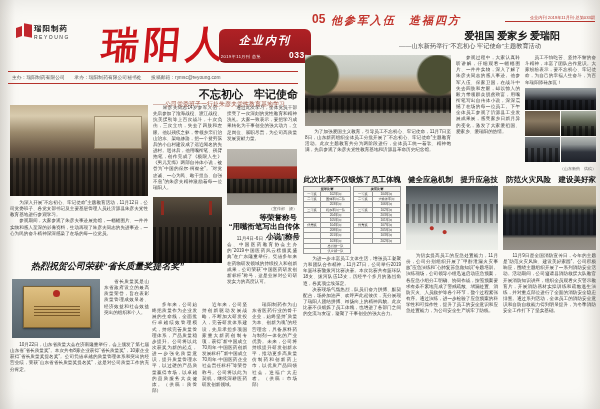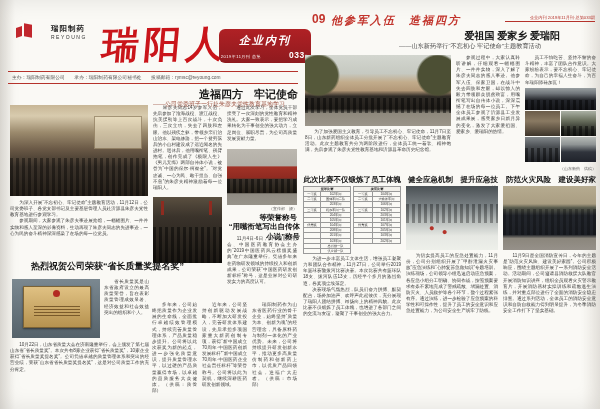--- a/index.html
+++ b/index.html
@@ -74,21 +74,21 @@
   table.res{border-collapse:collapse;width:48px;float:left;margin-right:2px;}
   table.res th,table.res td{border:0.5px solid #9a9a9a;font-size:3.2px;line-height:1.3;
        color:#333;padding:0 1px;font-weight:normal;text-align:center;}
   table.res th{font-weight:bold;background:#f1efe9;}
 </style>
 </head>
 <body>
 
 <div id="stage">
 
-  <div class="abs" style="left:16px;top:24px;display:flex;gap:19px;">
+  <div class="abs" style="left:16px;top:24px;display:flex;gap:2px;">
     <div class="logo-mark">
         <i class="m1"></i>
         <i class="m2"></i>
       </div>
     <div>
       <div class="logo-cn">瑞阳制药</div>
       <div class="logo-en">REYOUNG</div>
     </div>
   </div>
 
@@ -97,21 +97,21 @@
   <div class="abs red-box" style="left:219px;top:29px;width:92px;height:34px;">
     <div class="l1">企业内刊</div>
     <div class="l2">
       <span>2019年11月刊</span>
       <span>总第</span><span class="num">033</span><span>期</span>
     </div>
   </div>
 
   <div class="abs info-bar" style="left:8px;top:71px;width:290px;height:13px;">主办：瑞阳制药有限公司　　承办：瑞阳制药有限公司秘书处　　投稿邮箱：rymsc@reyoung.com</div>
 
-  <div class="abs h-main" style="left:148px;top:87px;width:150px;font-size:11px;">造福四方　牢记使命</div>
+  <div class="abs h-main" style="left:148px;top:87px;width:150px;font-size:11px;">不忘初心　牢记使命</div>
   <div class="abs h-sub" style="left:140px;top:100px;width:158px;font-size:6px;">——公司党委班子一行赴朱彦夫党性教育基地学习</div>
 
   <div id="ph1" class="photo" style="left:10px;top:105px;width:138px;height:91px;">
     <div class="case"></div>
     <div class="stripes" style="bottom:0;height:42%;opacity:.85;"></div>
   </div>
   <div class="abs bodytext" style="left:10px;top:200px;width:138px;height:60px;">　　为深入开展“不忘初心、牢记使命”主题教育活动，11月12日，公司党委班子、各党支部书记及主要基层管理人员赴沂源县朱彦夫党性教育基地进行参观学习。
 　　参观期间，大家参观了朱彦夫事迹展览馆，一幅幅图片、一件件实物和感人至深的影像资料，生动再现了朱彦夫同志的先进事迹，一心为民的奋斗精神深深感染了在场的每一位党员。</div>
   <div class="abs bodytext" style="left:153px;top:105px;width:69px;height:90px;">　　朱彦夫同志14岁参军入伍，先后参加了淮海战役、渡江战役、抗美援朝等上百次战斗，十次负伤，三次立功，失去了四肢和左眼。他以残疾之躯，带领乡亲们治山治水、架电修路，把一个贫穷落后的小山村建设成了远近闻名的先进村。退休后，他用嘴衔笔、残臂抱笔，创作完成了《极限人生》《男儿无悔》两部自传体小说，被誉为“中国的保尔·柯察金”。“对党忠诚、一心为民、敢于担当、自强不息”的朱彦夫精神激励着每一位瑞阳人。</div>
   <div id="ph2" class="photo" style="left:153px;top:197px;width:69px;height:66px;">
@@ -122,31 +122,31 @@
   <div class="abs bodytext" style="left:227px;top:105px;width:70px;height:42px;">　　通过此次学习，全体党员干部接受了一次深刻的党性教育和精神洗礼。大家一致表示，要把学习成果转化为干事创业的强大动力，立足岗位、履职尽责，为公司高质量发展贡献力量。</div>
   <div id="ph3" class="photo" style="left:227px;top:149px;width:70px;height:56px;">
     <div class="stripes" style="bottom:22%;height:24%;"></div>
   </div>
   <div class="abs caption" style="left:227px;top:206px;width:70px;">（宣传部　摄）</div>
 
   <div class="abs h-main" style="left:227px;top:213px;width:70px;font-size:7.5px;">等荣誉称号</div>
   <div class="abs h-main" style="left:224px;top:222px;width:76px;font-size:7.5px;">“用嘴衔笔写出自传体小说”称号</div>
   <div class="abs bodytext" style="left:227px;top:236px;width:70px;height:64px;">　　11月4日-6日，由中国医药协会、中国医药教育协会主办的“2019中国医药风云榜颁奖盛典”在广东隆重举行。凭借多年来在药物研发领域的持续投入和创新成果，公司荣获“中国医药研发创新标杆”称号，这是业界对公司研发实力的高度认可。</div>
 
-  <div class="abs h-main" style="left:8px;top:260px;width:176px;font-size:9px;">热烈祝贺公司荣获“省长质量奖提名奖”</div>
+  <div class="abs h-main" style="left:8px;top:260px;width:176px;font-size:9px;font-style:italic;">热烈祝贺公司荣获“省长质量奖提名奖”</div>
   <div id="plaque" class="photo" style="left:12px;top:279px;width:88px;height:59px;">
     <div class="pl"></div>
   </div>
   <div class="abs bodytext" style="left:104px;top:279px;width:45px;height:59px;">　　省长质量奖是山东省政府设立的最高质量荣誉，旨在表彰质量管理成效显著、经济效益和社会效益突出的组织和个人。</div>
   <div class="abs bodytext" style="left:10px;top:342px;width:139px;height:62px;">　　10月22日，山东省质量大会在济南隆重举行，会上颁发了第七届山东省“省长质量奖”。本次共有8家企业获得“省长质量奖”，10家企业获得“省长质量奖提名奖”。公司凭借卓越的质量管理体系和突出的经营业绩，荣获“山东省省长质量奖提名奖”，这是对公司质量工作的充分肯定。</div>
   <div class="abs bodytext" style="left:152px;top:302px;width:45px;height:104px;">　　多年来，公司始终把质量作为企业发展的生命线，全面推行卓越绩效管理模式，持续完善质量管理体系，产品质量稳步提升。公司将以此次获奖为新的起点，进一步强化质量意识，提升质量管理水平，以过硬的产品质量赢得市场，以卓越的品质服务大众健康。（供稿：质管部）</div>
   <div class="abs bodytext" style="left:202px;top:302px;width:45px;height:104px;">　　近年来，公司坚持创新驱动发展战略，不断加大研发投入，完善研发体系建设，先后承担多项国家重大新药创制专项，获得“新中国成立70周年·中国医药创新发展标杆”“新中国成立70周年·中国医药企业社会责任标杆”等荣誉称号。公司将以此为契机，继续深耕医药研发创新领域。</div>
   <div class="abs bodytext" style="left:252px;top:302px;width:45px;height:104px;">　　瑞阳制药作为山东省医药行业的骨干企业，始终坚持“质量为本、创新为魂”的经营理念，具备原料药与制剂一体化的产业优势。未来，公司将持续提升研发创新水平，推动更多高质量仿制药和创新药上市，以优质产品回馈社会，造福广大患者。（供稿：市场部）</div>
 
-  <div class="abs p2num" style="left:312px;top:12px;">09</div>
+  <div class="abs p2num" style="left:312px;top:12px;">05</div>
   <div class="abs p2title" style="left:331px;top:13px;">他参军入伍　造福四方</div>
   <div class="abs p2right" style="left:505px;top:15px;width:90px;">企业内刊 2019年11月刊·总第033期</div>
 
   <div class="abs h-main" style="left:380px;top:29px;width:180px;font-size:10px;">爱祖国 爱家乡 爱瑞阳</div>
   <div class="abs h-sub" style="left:370px;top:42px;width:200px;font-size:6.2px;color:#444;">——山东新药举行“不忘初心 牢记使命”主题教育活动</div>
 
   <div id="php2" class="photo" style="left:305px;top:55px;width:146px;height:71px;">
     <div class="stripes" style="bottom:18%;height:22%;"></div>
   </div>
   <div class="abs bodytext" style="left:305px;top:129px;width:146px;height:44px;">　　为了加强爱国主义教育，引导员工不忘初心、牢记使命，11月7日至8日，山东新药组织全体员工分批开展了“不忘初心、牢记使命”主题教育活动。此次主题教育共分为两阶段进行，全体员工统一着装、精神饱满，先后参观了朱彦夫党性教育基地和沂源县革命历史纪念馆。</div>

